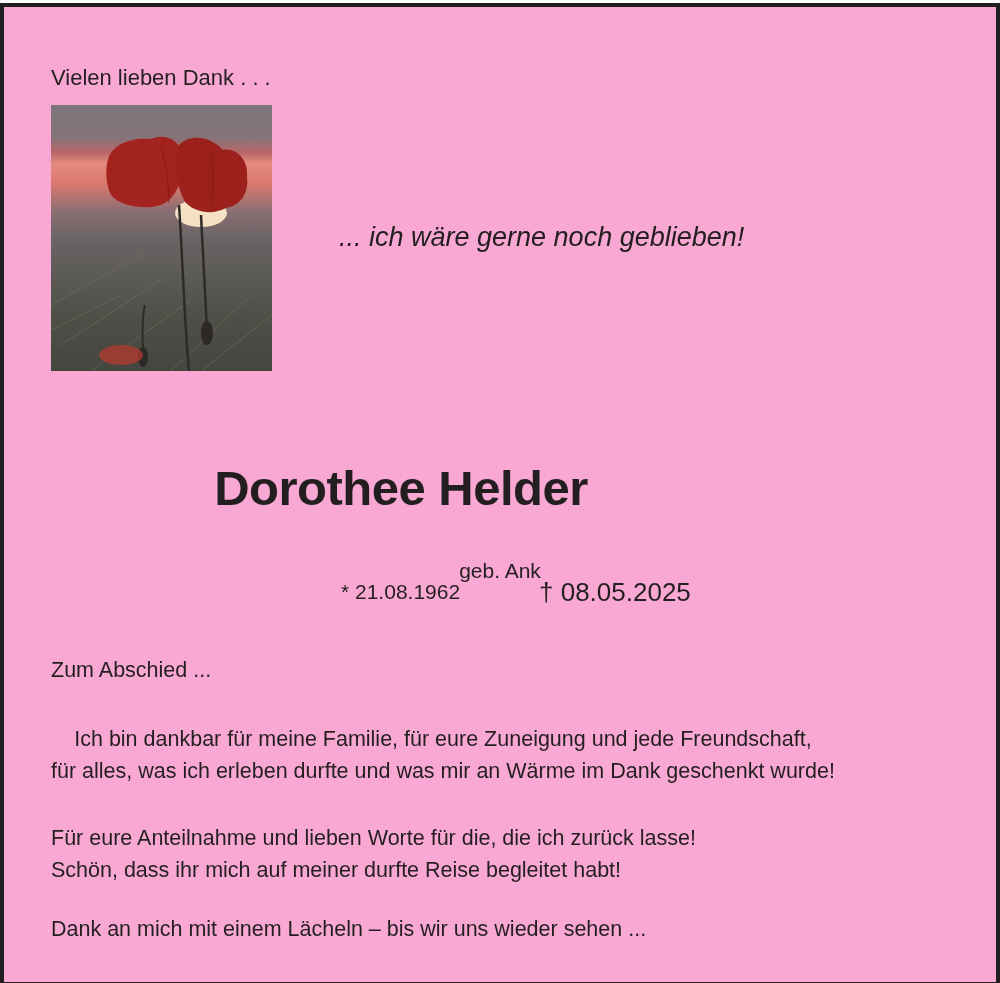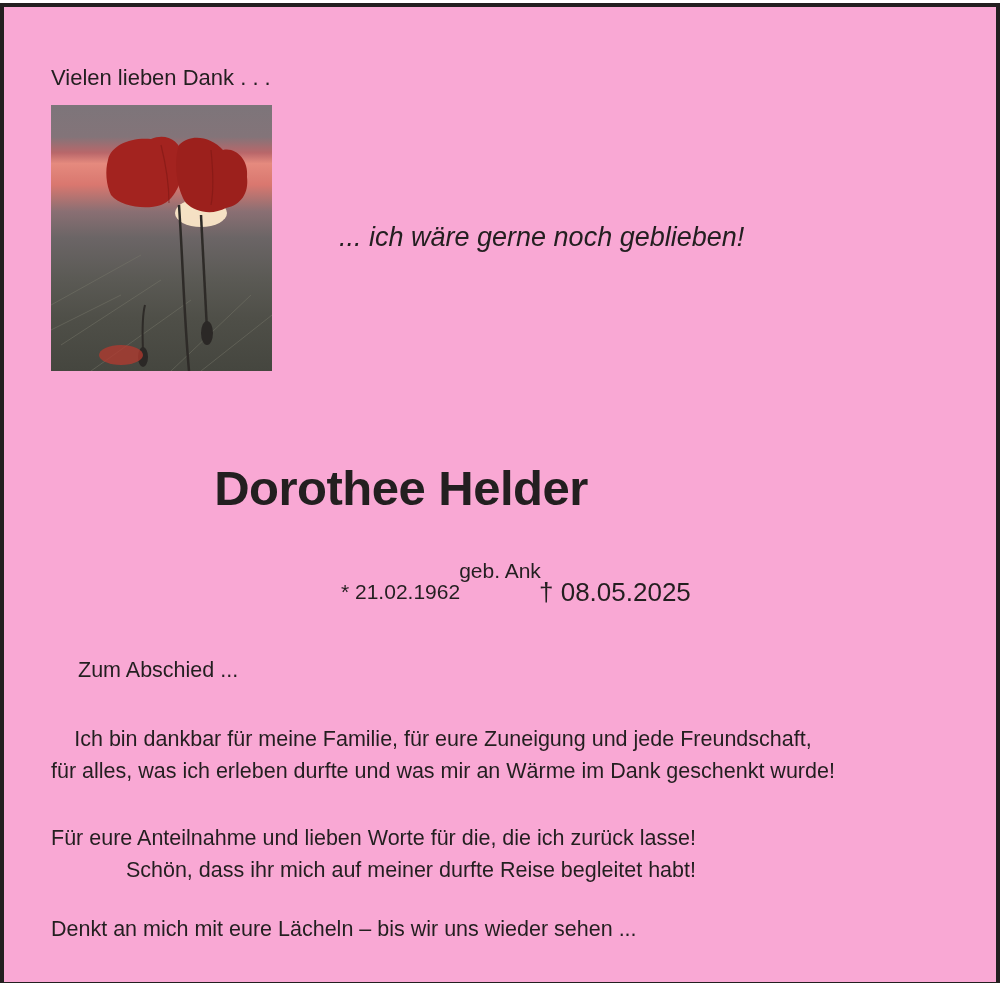--- a/index.html
+++ b/index.html
@@ -21,23 +21,23 @@
       background: linear-gradient(180deg,
         #7d757a 0%, #837479 12%, #b9676a 18%, #e58a7e 22%, #d9776f 30%,
         #8a6f73 40%, #6b6566 50%, #5b5a55 65%, #4f4f48 80%, #45463f 100%);
     }
     .quote { left: 295px; top: 213px; font-size: 27px; font-style: italic; line-height: 34px; margin-left: 40px; }
     .name { left: 0; width: 794px; top: 451px; text-align: center; font-size: 49px; font-weight: bold; line-height: 60px; letter-spacing: -0.5px; }
     .nee { left: 0; width: 992px; top: 516px; text-align: center; font-size: 21px; line-height: 28px; margin-top: 34px; }
     .born { left: 337px; top: 571px; font-size: 21px; line-height: 28px; }
     .died { left: 535px; top: 571px; font-size: 26px; line-height: 28px; }
     .para { left: 47px; font-size: 21.5px; line-height: 32px; }
-    .p0 { top: 647px; margin-left: 27px; }
+    .p0 { top: 647px; }
     .p1 { top: 716px; text-align: center; }
-    .p2 { top: 815px; text-align: right; }
+    .p2 { top: 815px; }
     .p3 { top: 906px; }
     .line { display: block; }
   </style>
 </head>
 <body>
 
 <div class="frame">
 
   <div class="abs intro">Vielen lieben Dank . . .</div>
 
@@ -70,34 +70,34 @@
       <path d="M110 40 C115 60 118 80 118 98" stroke="#7d1714" stroke-width="1.2" fill="none" opacity="0.6"></path>
       <path d="M160 45 C162 65 163 85 160 100" stroke="#7d1714" stroke-width="1.2" fill="none" opacity="0.6"></path>
     </svg>
   </div>
 
   <div class="abs quote">... ich wäre gerne noch geblieben!</div>
 
   <div class="abs name">Dorothee Helder</div>
   <div class="abs nee">geb. Ank</div>
 
-  <div class="abs born">* 21.02.1962</div>
+  <div class="abs born">* 21.08.1962</div>
   <div class="abs died">† 08.05.2025</div>
 
   <div class="abs para p0">
     <span class="line">Zum Abschied ...</span>
   </div>
 
   <div class="abs para p1">
     <span class="line">Ich bin dankbar für meine Familie, für eure Zuneigung und jede Freundschaft,</span>
     <span class="line">für alles, was ich erleben durfte und was mir an Wärme im Dank geschenkt wurde!</span>
   </div>
 
   <div class="abs para p2">
     <span class="line">Für eure Anteilnahme und lieben Worte für die, die ich zurück lasse!</span>
     <span class="line">Schön, dass ihr mich auf meiner durfte Reise begleitet habt!</span>
   </div>
 
   <div class="abs para p3">
-    <span class="line">Denkt an mich mit eure Lächeln – bis wir uns wieder sehen ...</span>
+    <span class="line">Dank an mich mit einem Lächeln – bis wir uns wieder sehen ...</span>
   </div>
 
 </div>
 
 </body></html>

